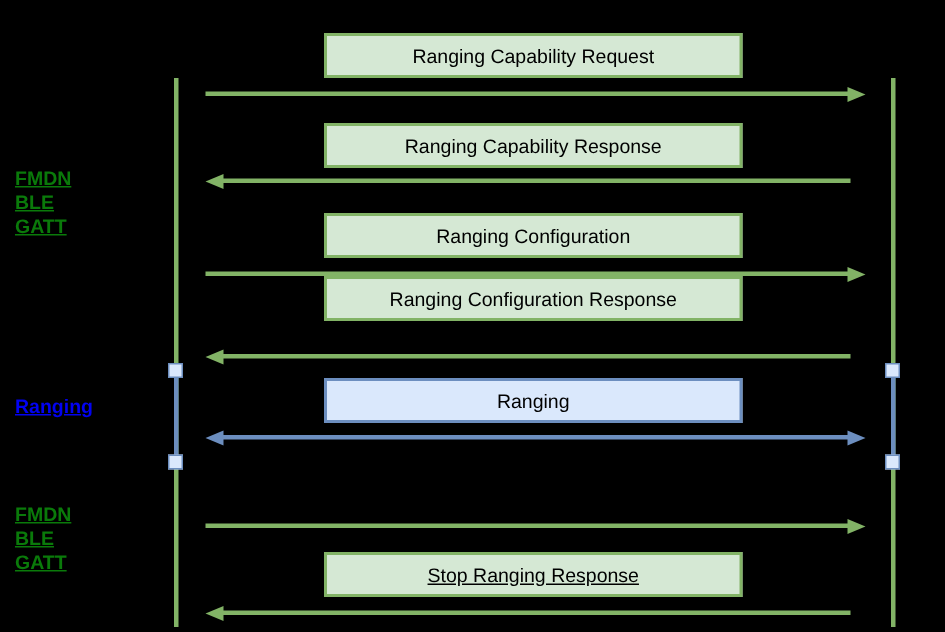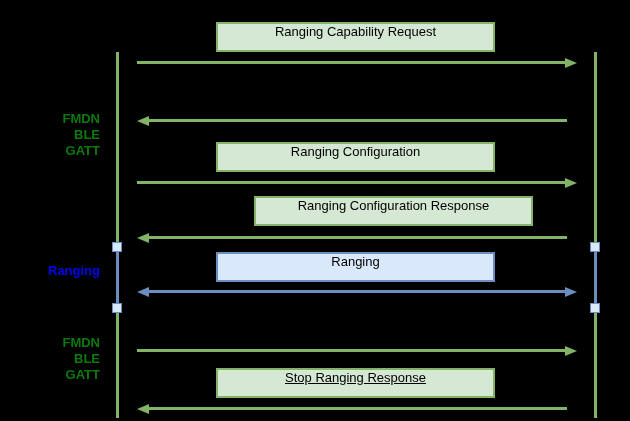--- a/index.html
+++ b/index.html
@@ -41,42 +41,43 @@
     border: 1.5px solid var(--blue-stroke);
   }
   .ep-left  { left: 112px; }
   .ep-right { left: 590px; }
   .ep-top    { top: 242px; }
   .ep-bottom { top: 303px; }
 
   
   .side-label {
     position: absolute; left: 10px; width: 90px;
-    text-align: right; font-size: 13px; font-weight: bold;
+    text-align: left; font-size: 13px; font-weight: bold;
     line-height: 16px;
+    text-decoration: underline;
   }
   .side-label.green { color: var(--green-text); }
   .side-label.blue  { color: var(--blue-text); }
   .sl-1 { top: 111px; }
   .sl-2 { top: 263px; }
   .sl-3 { top: 335px; }
 
   
   .msg-box {
     position: absolute; left: 216px; width: 279px; height: 30px;
-    display: flex; justify-content: center;
+    display: flex; align-items: center; justify-content: center;
     font-size: 13px; color: var(--box-text);
     background: var(--green-fill);
     border: 2px solid var(--green-stroke);
   }
   .msg-box.blue { background: var(--blue-fill); border-color: var(--blue-stroke); }
   .b1 { top: 22px; }
   .b2 { top: 82px; }
   .b3 { top: 142px; }
-  .b4 { top: 196px; margin-left: 38px; }
+  .b4 { top: 184px; }
   .b5 { top: 252px; }
   .b6 { top: 312px; }
   .b7 { top: 368px; text-decoration: underline; }
 
   
   .arrow { position: absolute; left: 137px; width: 440px; height: 12px; --c: var(--green-stroke); }
   .arrow.blue { --c: var(--blue-stroke); }
   .arrow .line {
     position: absolute; top: 4px; height: 3px; background: var(--c);
   }
@@ -131,20 +132,23 @@
   </div>
 
   <div class="msg-box b1">
     <span>Ranging Capability Request</span>
   </div>
   <div class="arrow dir-right a1">
     <i class="line"></i>
       <i class="head-r"></i>
   </div>
 
+  <div class="msg-box b2">
+    <span>Ranging Capability Response</span>
+  </div>
   <div class="arrow dir-left a2">
     <i class="head-l"></i>
       <i class="line"></i>
   </div>
 
   <div class="msg-box b3">
     <span>Ranging Configuration</span>
   </div>
   <div class="arrow dir-right a3">
     <i class="line"></i>

